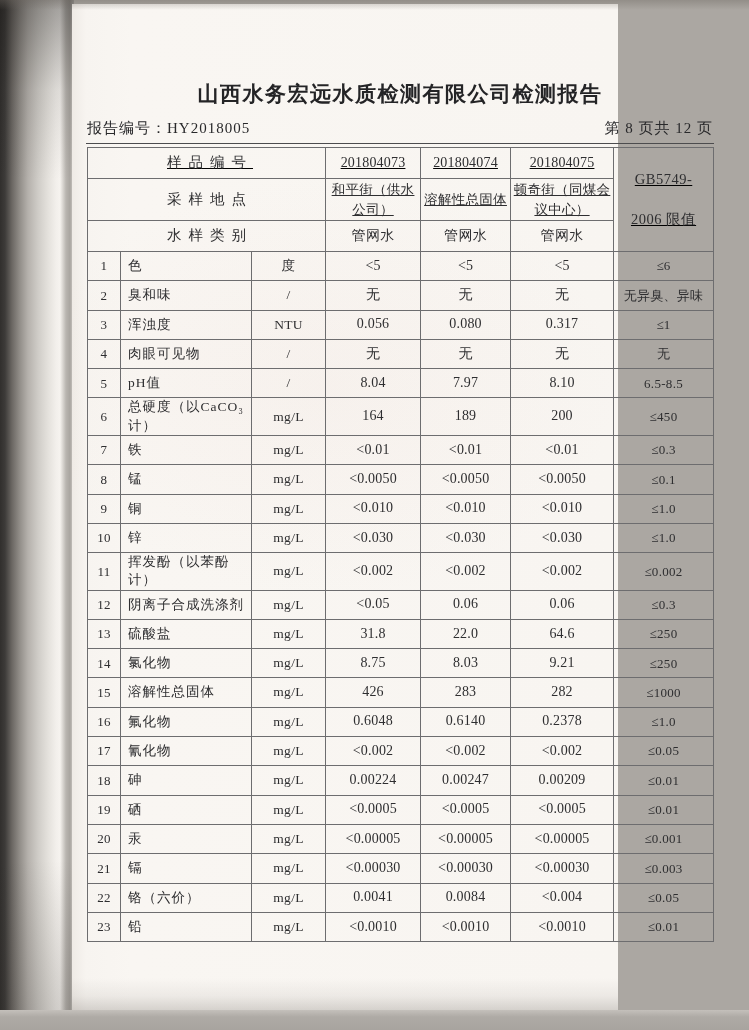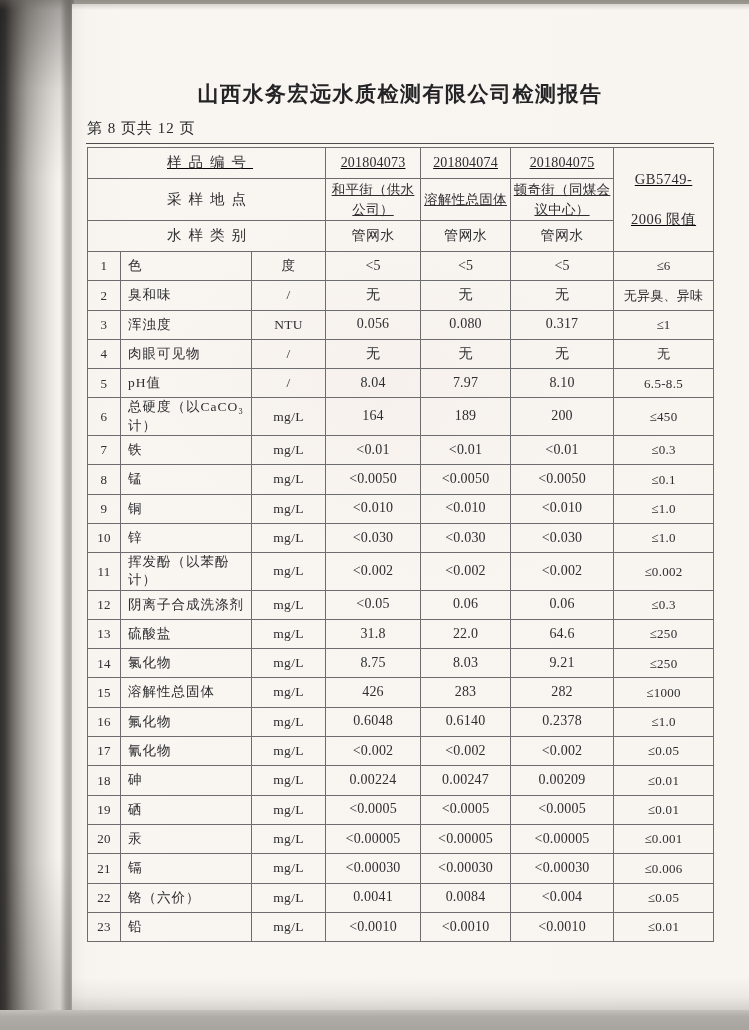--- a/index.html
+++ b/index.html
@@ -32,21 +32,21 @@
   .bottom-strip {
     position:absolute; left:0; bottom:0; width:749px; height:20px;
     background:linear-gradient(180deg,#c4c0bb 0,#aeaaa5 7px,#a8a49f 100%);
   }
   .top-shade {
     position:absolute; left:0; top:0; width:749px; height:10px;
     background:linear-gradient(180deg, rgba(110,104,98,.40), rgba(110,104,98,0));
   }
   
   .paper {
-    position:absolute; left:72px; top:4px; width:677px; height:1008px;
+    position:absolute; left:72px; top:4px; width:546px; height:1008px;
     background:
       radial-gradient(ellipse 420px 300px at 46% 38%, rgba(236,216,210,.16), rgba(236,216,210,0) 70%),
       linear-gradient(90deg, #efebe6 0, #f7f4f0 14px, #f9f6f2 60px, #f8f5f1 100%),
       #f8f5f1;
   }
   .paper::after { 
     content:""; position:absolute; left:0; bottom:0; width:100%; height:34px;
     background:linear-gradient(180deg, rgba(0,0,0,0) 0, rgba(130,124,118,.10) 18px, rgba(120,114,108,.30) 100%);
   }
   .title {
@@ -91,20 +91,21 @@
 </head>
 <body>
 
 <div class="scan">
   <div class="spine"></div>
   <div class="paper">
 
     <h1 class="title">山西水务宏远水质检测有限公司检测报告</h1>
 
     <div class="meta">
+      <span>报告编号：HY2018005</span>
       <span>第 8 页共 12 页</span>
     </div>
 
     <div class="rule"></div>
 
     <table class="report">
       <colgroup>
         <col style="width:33px">
           <col style="width:131px">
           <col style="width:74px">
@@ -318,21 +319,21 @@
             <td class="val-cell">&lt;0.00005</td>
             <td class="limit-cell">≤0.001</td>
           </tr>
           <tr>
             <td class="num-cell">21</td>
             <td class="name-cell">镉</td>
             <td class="unit-cell">mg/L</td>
             <td class="val-cell">&lt;0.00030</td>
             <td class="val-cell">&lt;0.00030</td>
             <td class="val-cell">&lt;0.00030</td>
-            <td class="limit-cell">≤0.006</td>
+            <td class="limit-cell">≤0.003</td>
           </tr>
           <tr>
             <td class="num-cell">22</td>
             <td class="name-cell">铬（六价）</td>
             <td class="unit-cell">mg/L</td>
             <td class="val-cell">0.0041</td>
             <td class="val-cell">0.0084</td>
             <td class="val-cell">&lt;0.004</td>
             <td class="limit-cell">≤0.05</td>
           </tr>

